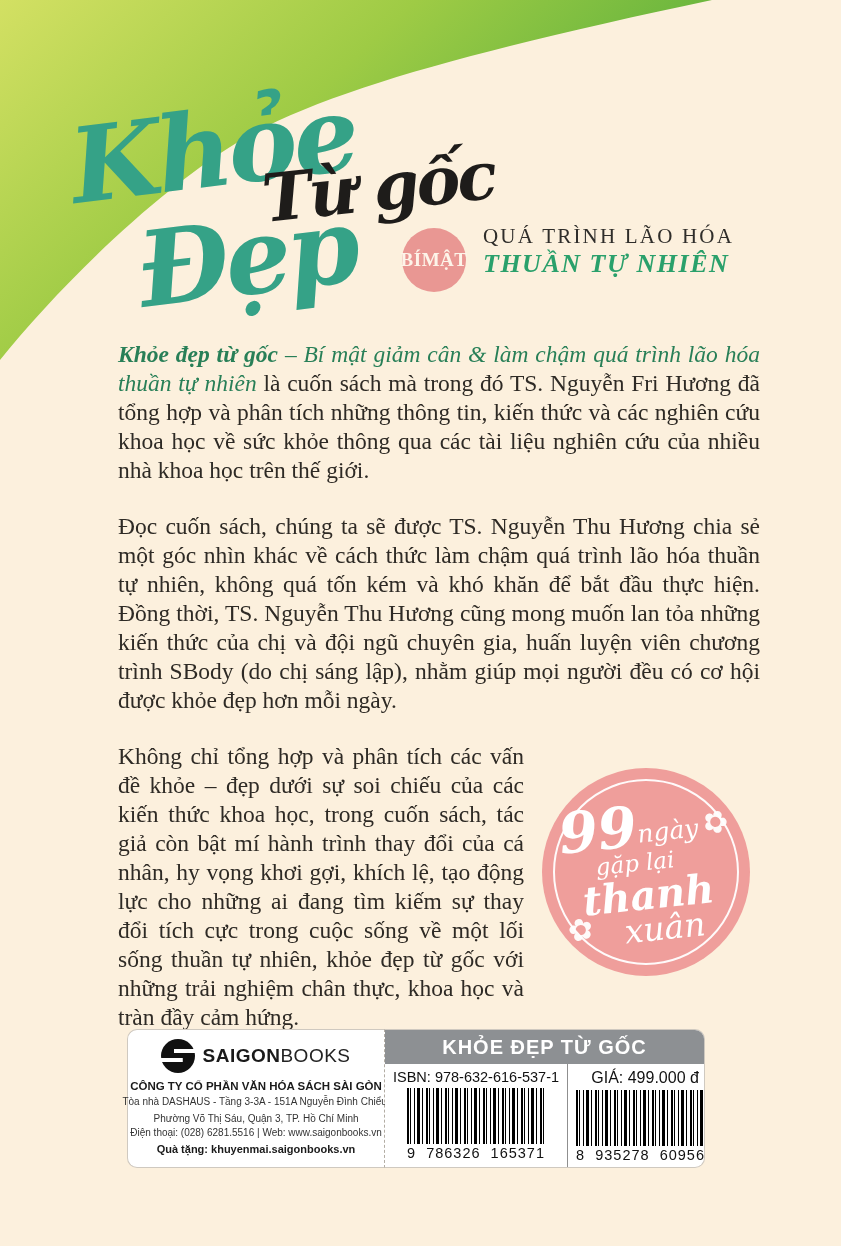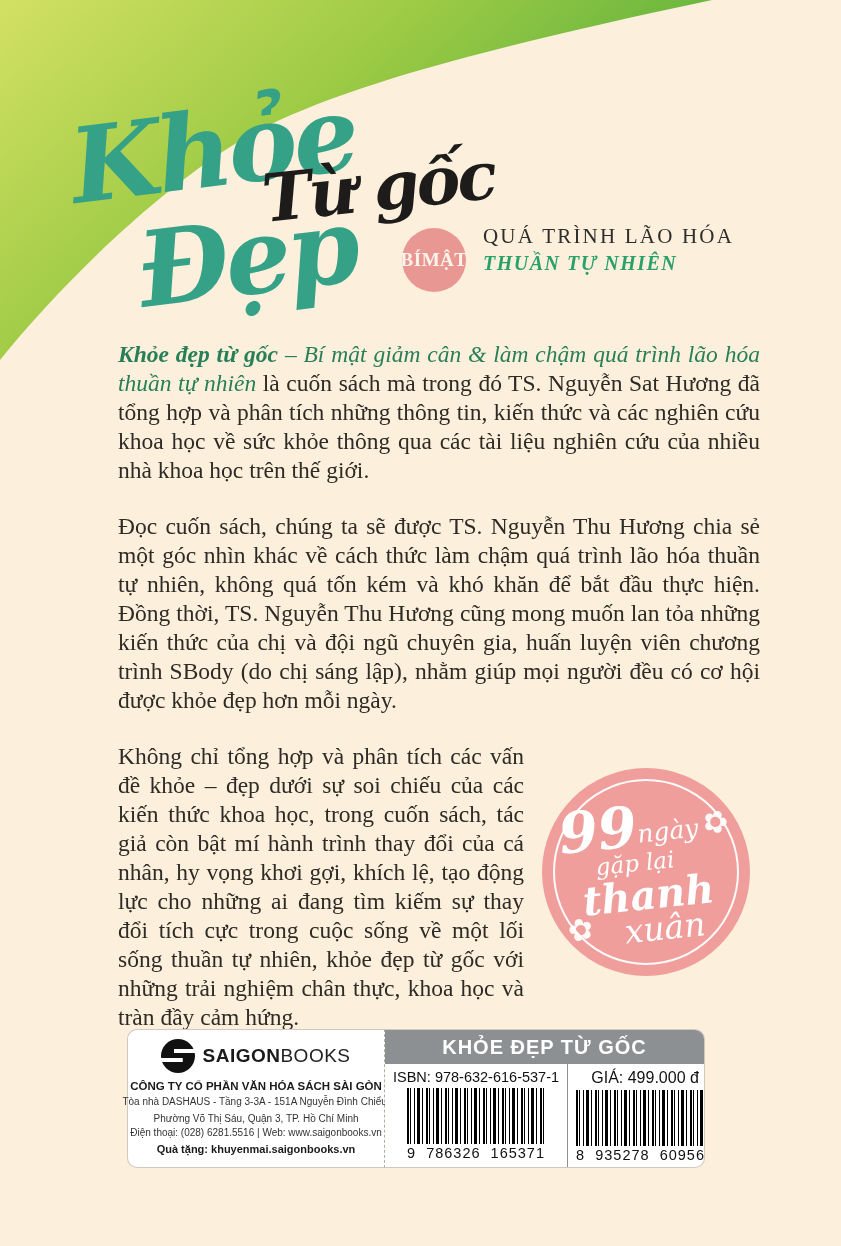--- a/index.html
+++ b/index.html
@@ -34,21 +34,21 @@
     background:#e99793;color:#fdf4e9;display:flex;flex-direction:row;
     align-items:center;justify-content:center;
     font-weight:bold;font-size:19px;line-height:1.05;letter-spacing:.5px;
   }
   
   .subtitle{position:absolute;left:483px;top:224px;line-height:25px;}
   .subtitle .s1,.subtitle .s2{
     font-size:21px;color:#2f2d2a;letter-spacing:2.2px;white-space:nowrap;
   }
   .subtitle .s3{
-    font-size:20px;font-weight:bold;font-style:italic;color:#2aa06b;
+    font-size:26px;font-weight:bold;font-style:italic;color:#2aa06b;
     letter-spacing:1.5px;white-space:nowrap;margin-top:2px;
   }
   
   .bodytext{position:absolute;left:118px;top:340px;width:642px;
     font-size:23.5px;line-height:29px;text-align:justify;}
   .bodytext p{margin:0 0 27px 0;}
   .lead-b{color:#287f57;font-weight:bold;font-style:italic;}
   .lead-i{color:#287f57;font-style:italic;}
   .stamp-spacer{float:right;width:222px;height:216px;margin:50px 0 0 14px;}
   
@@ -148,21 +148,21 @@
     <span>BÍ</span>
     <span>MẬT</span>
   </div>
 
   <div class="subtitle">
     <div class="s2">QUÁ TRÌNH LÃO HÓA</div>
     <div class="s3">THUẦN TỰ NHIÊN</div>
   </div>
 
   <div class="bodytext">
-    <p><span class="lead-b">Khỏe đẹp từ gốc</span><span class="lead-i"> – Bí mật giảm cân &amp; làm chậm quá trình lão hóa thuần tự nhiên</span><span> là cuốn sách mà trong đó TS. Nguyễn Sat Hương đã tổng hợp và phân tích những thông tin, kiến thức và các nghiên cứu khoa học về sức khỏe thông qua các tài liệu nghiên cứu của nhiều nhà khoa học trên thế giới.</span></p>
+    <p><span class="lead-b">Khỏe đẹp từ gốc</span><span class="lead-i"> – Bí mật giảm cân &amp; làm chậm quá trình lão hóa thuần tự nhiên</span><span> là cuốn sách mà trong đó TS. Nguyễn Fri Hương đã tổng hợp và phân tích những thông tin, kiến thức và các nghiên cứu khoa học về sức khỏe thông qua các tài liệu nghiên cứu của nhiều nhà khoa học trên thế giới.</span></p>
     <p>Đọc cuốn sách, chúng ta sẽ được TS. Nguyễn Thu Hương chia sẻ một góc nhìn khác về cách thức làm chậm quá trình lão hóa thuần tự nhiên, không quá tốn kém và khó khăn để bắt đầu thực hiện. Đồng thời, TS. Nguyễn Thu Hương cũng mong muốn lan tỏa những kiến thức của chị và đội ngũ chuyên gia, huấn luyện viên chương trình SBody (do chị sáng lập), nhằm giúp mọi người đều có cơ hội được khỏe đẹp hơn mỗi ngày.</p>
     <p><span class="stamp-spacer"></span><span>Không chỉ tổng hợp và phân tích các vấn đề khỏe – đẹp dưới sự soi chiếu của các kiến thức khoa học, trong cuốn sách, tác giả còn bật mí hành trình thay đổi của cá nhân, hy vọng khơi gợi, khích lệ, tạo động lực cho những ai đang tìm kiếm sự thay đổi tích cực trong cuộc sống về một lối sống thuần tự nhiên, khỏe đẹp từ gốc với những trải nghiệm chân thực, khoa học và tràn đầy cảm hứng.</span></p>
   </div>
 
   <div class="stamp">
     <div class="ring"></div>
     <span class="flower fl-tr">✿</span>
     <span class="flower fl-bl">✿</span>
     <div class="txt">
       <div class="r1">

